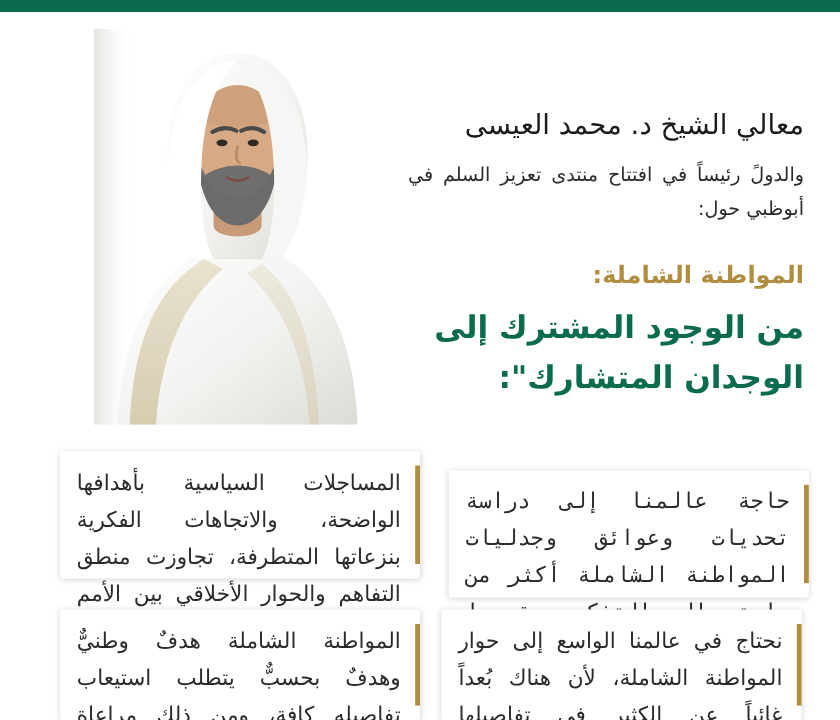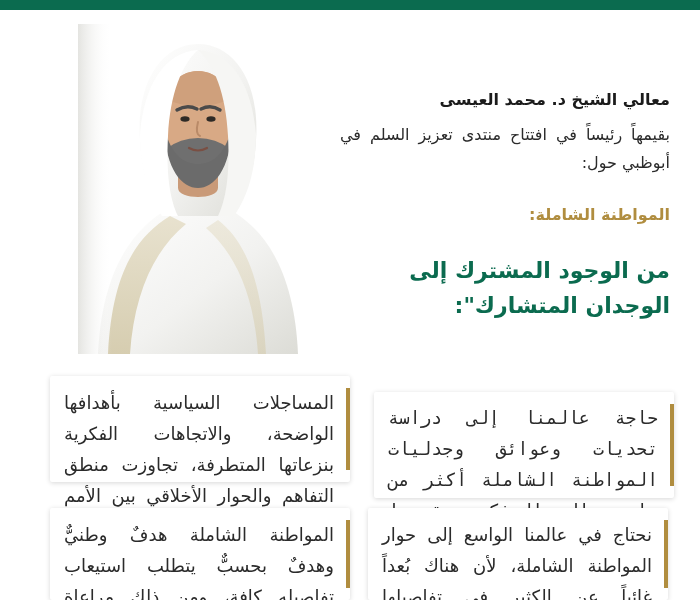--- a/index.html
+++ b/index.html
@@ -57,44 +57,44 @@
   
   .headline {
     position: absolute;
     top: 78px;
     right: 30px;
     width: 330px;
     text-align: right;
     direction: rtl;
   }
   .name-line {
-    font-size: 16px;
-    font-weight: bold;
+    font-size: 23px;
+    font-weight: normal;
     color: #1b1b1b;
     line-height: 1.5;
     letter-spacing: 0;
   }
   .sub-line {
     margin-top: 9px;
     font-size: 16px;
     color: #2b2b2b;
     line-height: 1.75;
     text-align: justify;
     text-align-last: right;
   }
   .title-gold {
     margin-top: 26px;
-    font-size: 16px;
+    font-size: 20px;
     font-weight: bold;
     color: #b08d3f;
     line-height: 1.5;
   }
   .title-green {
-    margin-top: 26px;
-    font-size: 22px;
+    margin-top: 10px;
+    font-size: 26px;
     font-weight: bold;
     color: #0b6b4f;
     line-height: 1.6;
   }
 
   
   .cards {
     position: absolute;
     top: 368px;
     left: 0;
@@ -192,21 +192,21 @@
 
         <path d="M62 110 C66 62 86 28 120 26 C104 40 92 70 90 112 C88 150 92 176 100 192 L84 192 C70 172 62 146 62 110 Z" fill="#ffffff"></path>
         <path d="M178 110 C174 62 154 28 120 26 C136 40 148 70 150 112 C152 150 148 176 140 192 L156 192 C170 172 178 146 178 110 Z" fill="#f6f6f4"></path>
 
         <rect x="0" y="0" width="34" height="330" fill="url(#shadowL)" opacity="0.5"></rect>
       </svg>
     </div>
 
     <div class="headline">
       <div class="name-line">معالي الشيخ د. محمد العيسى</div>
-      <div class="sub-line">بقيمهاً رئيساً في افتتاح منتدى تعزيز السلم في أبوظبي حول:</div>
+      <div class="sub-line">والدولً رئيساً في افتتاح منتدى تعزيز السلم في أبوظبي حول:</div>
       <div class="title-gold">المواطنة الشاملة:</div>
       <div class="title-green">من الوجود المشترك إلى الوجدان المتشارك":</div>
     </div>
 
   </div>
 
   <div class="cards">
 
     <div class="card card-r1">
       <span class="bar"></span>

